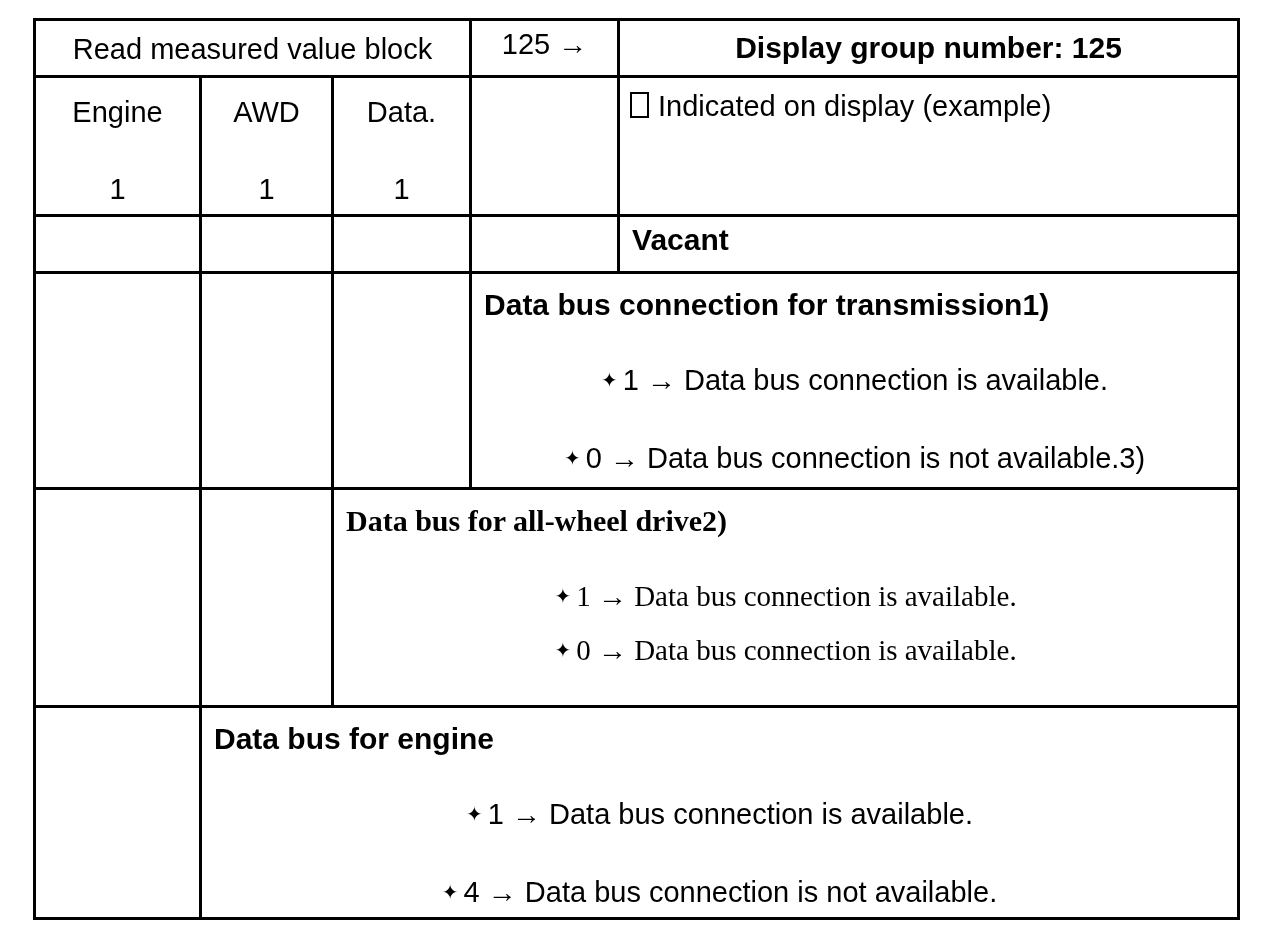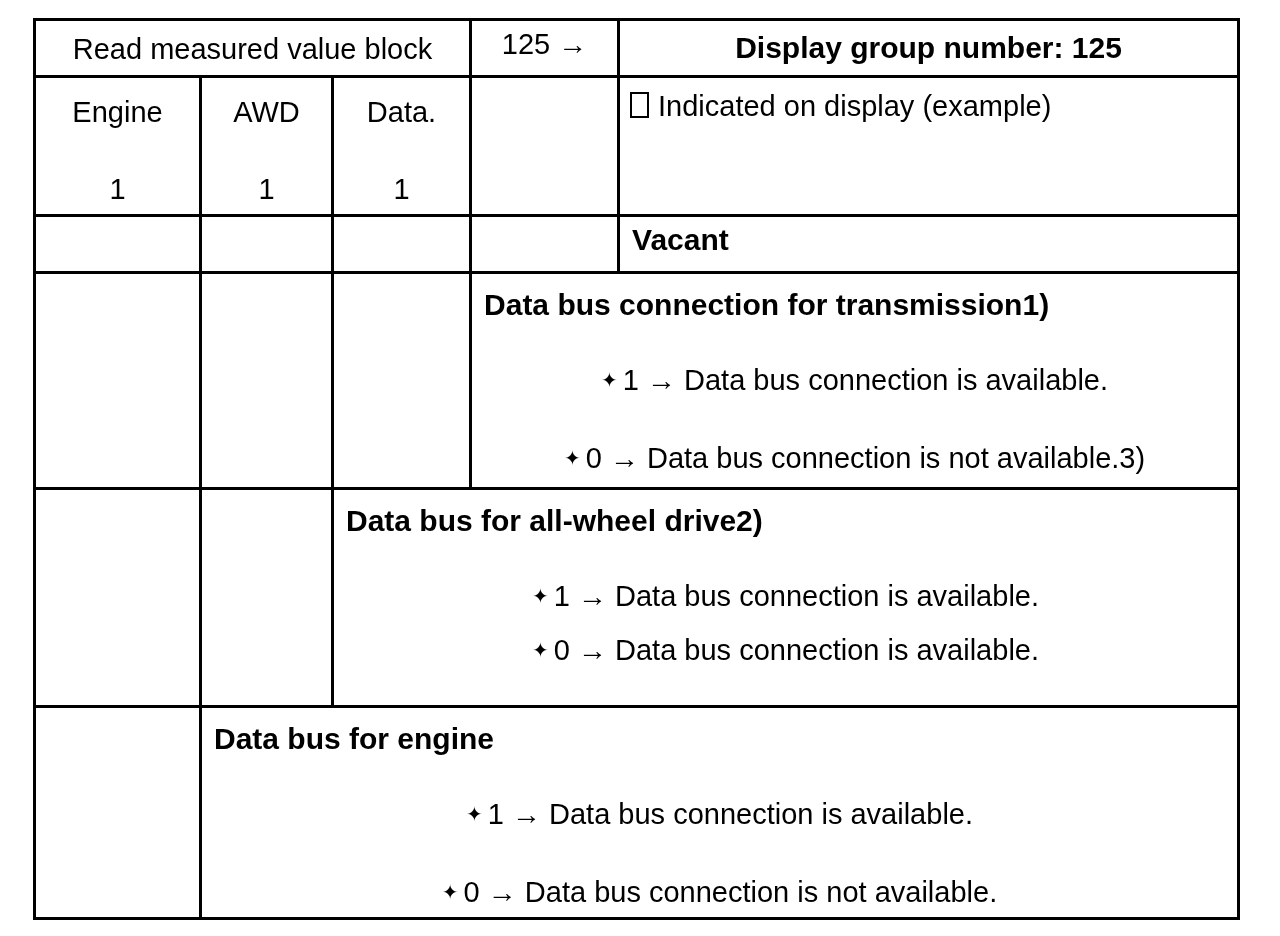--- a/index.html
+++ b/index.html
@@ -45,21 +45,21 @@
   col.c2 { width: 132px; }
   col.c3 { width: 138px; }
   col.c4 { width: 148px; }
   col.c5 { width: 620px; }
 
   
   tr.r-head   td { height: 54px; }
   tr.r-cols   td { height: 136px; }
   tr.r-vacant td { height: 54px; margin-top: 29px; }
   tr.r-trans  td { height: 213px; }
-  tr.r-awd    td { height: 215px; }
+  tr.r-awd    td { height: 215px; font-family: Liberation Serif, serif; }
   tr.r-engine td { height: 207px; }
 
   
   .cell {
     box-sizing: border-box;
     width: 100%;
     height: 100%;
     padding: 6px 10px;
   }
 
@@ -281,21 +281,21 @@
 
       <tr class="r-engine">
         <td>
           <div class="empty"></div>
         </td>
         <td colspan="4">
           <div class="section sec-engine">
             <div class="heading">Data bus for engine</div>
             <ul class="blist">
               <li><span class="bullet">✦</span><span>1 → Data bus connection is available.</span></li>
-              <li><span class="bullet">✦</span><span>0 → Data bus connection is not available.</span></li>
+              <li><span class="bullet">✦</span><span>4 → Data bus connection is not available.</span></li>
             </ul>
           </div>
         </td>
       </tr>
 
     </tbody>
   </table>
 
 </div>
 

